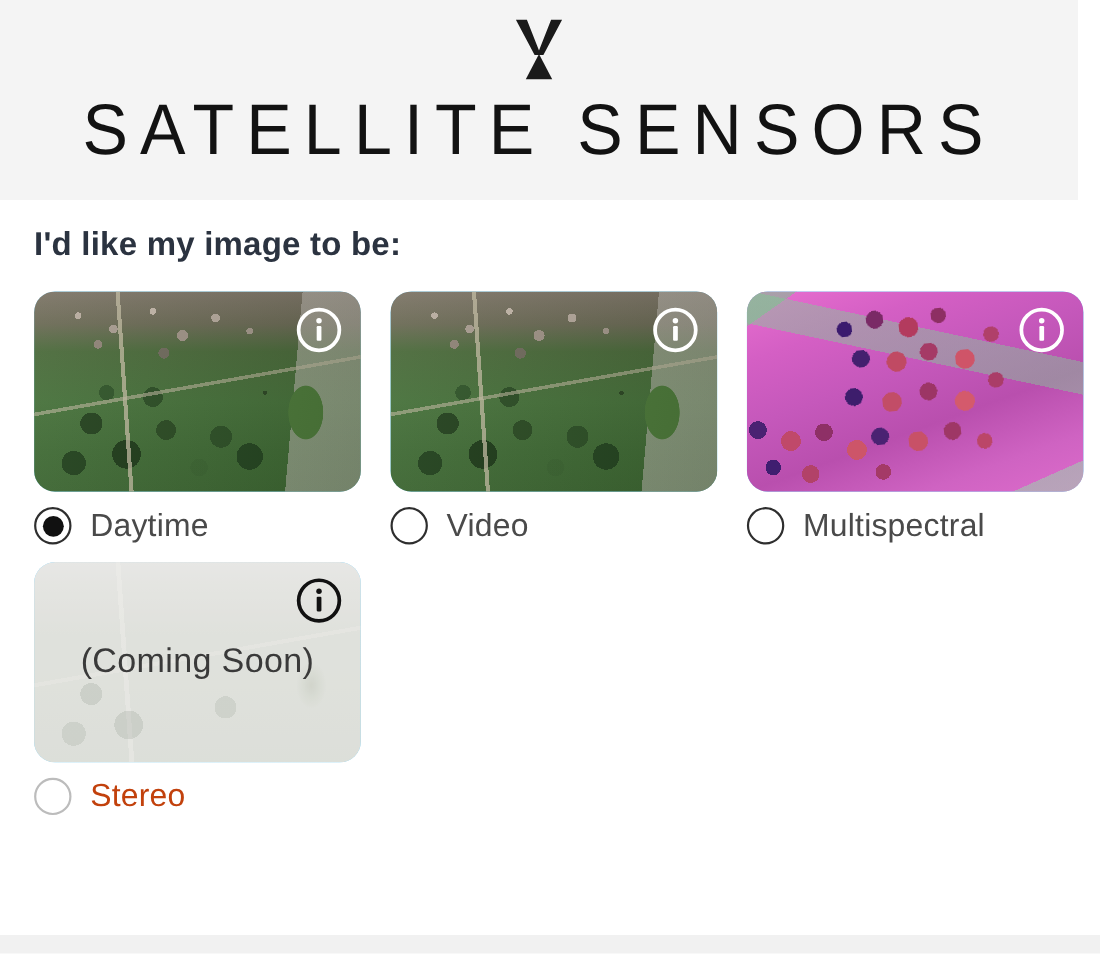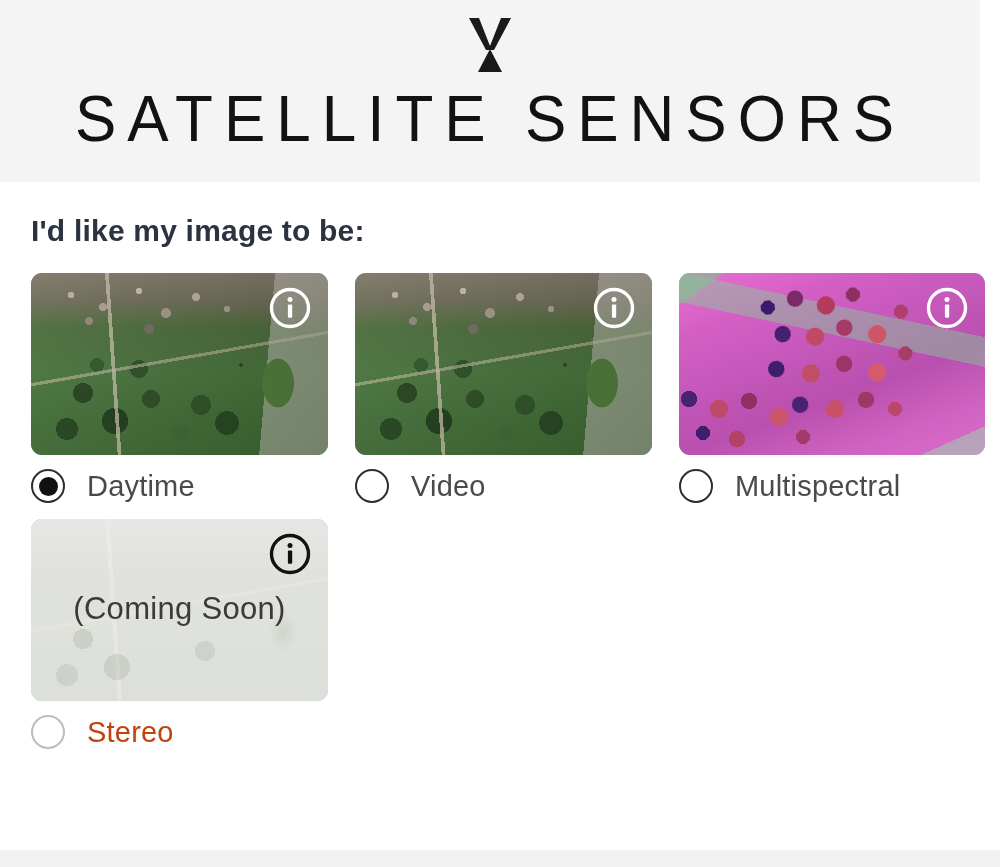--- a/index.html
+++ b/index.html
@@ -52,37 +52,37 @@
     background: #ffffff;
     box-sizing: border-box;
     padding: 24px 31px 0 31px;
     position: relative;
   }
   .section-heading {
     font-size: 30px;
     font-weight: 600;
     color: #2b3340;
     letter-spacing: 0.2px;
-    margin: 8px 0 26px 0;
+    margin: 0 0 26px 0;
     line-height: 1.1;
   }
 
   .grid {
     display: grid;
     grid-template-columns: 297px 297px 306px;
     column-gap: 27px;
     row-gap: 16px;
   }
 
   .cell { width: 100%; }
 
   .thumb {
     position: relative;
     height: 182px;
-    border-radius: 11px;
+    border-radius: 19px;
     overflow: hidden;
     background: #7dd3fc;
     text-decoration: underline;
   }
   .thumb.wide { height: 182px; }
 
   .thumb-art {
     position: absolute;
     inset: 0;
   }
@@ -326,21 +326,21 @@
     font-size: 31px;
     color: #3a3a3a;
     letter-spacing: 0.3px;
   }
 
   
   .option-row {
     display: flex;
     align-items: center;
     margin-top: 14px;
-    gap: 22px;
+    gap: 17px;
     cursor: pointer;
     user-select: none;
   }
   .option-row.disabled { cursor: default; }
 
   .radio {
     width: 34px;
     height: 34px;
     border-radius: 50%;
     border: 2.4px solid #2e2e2e;

